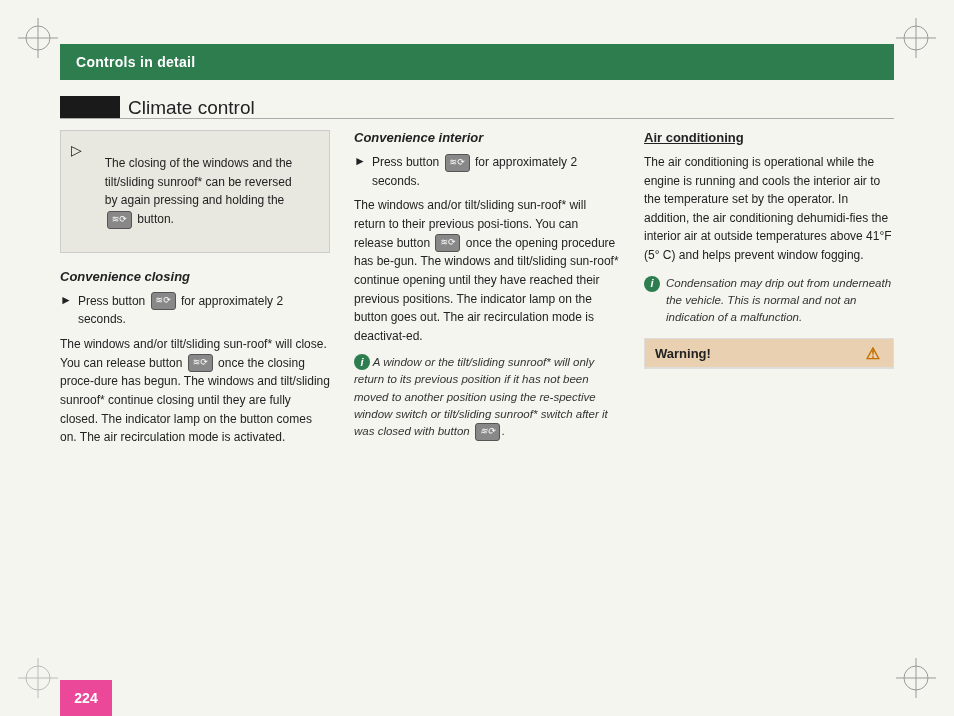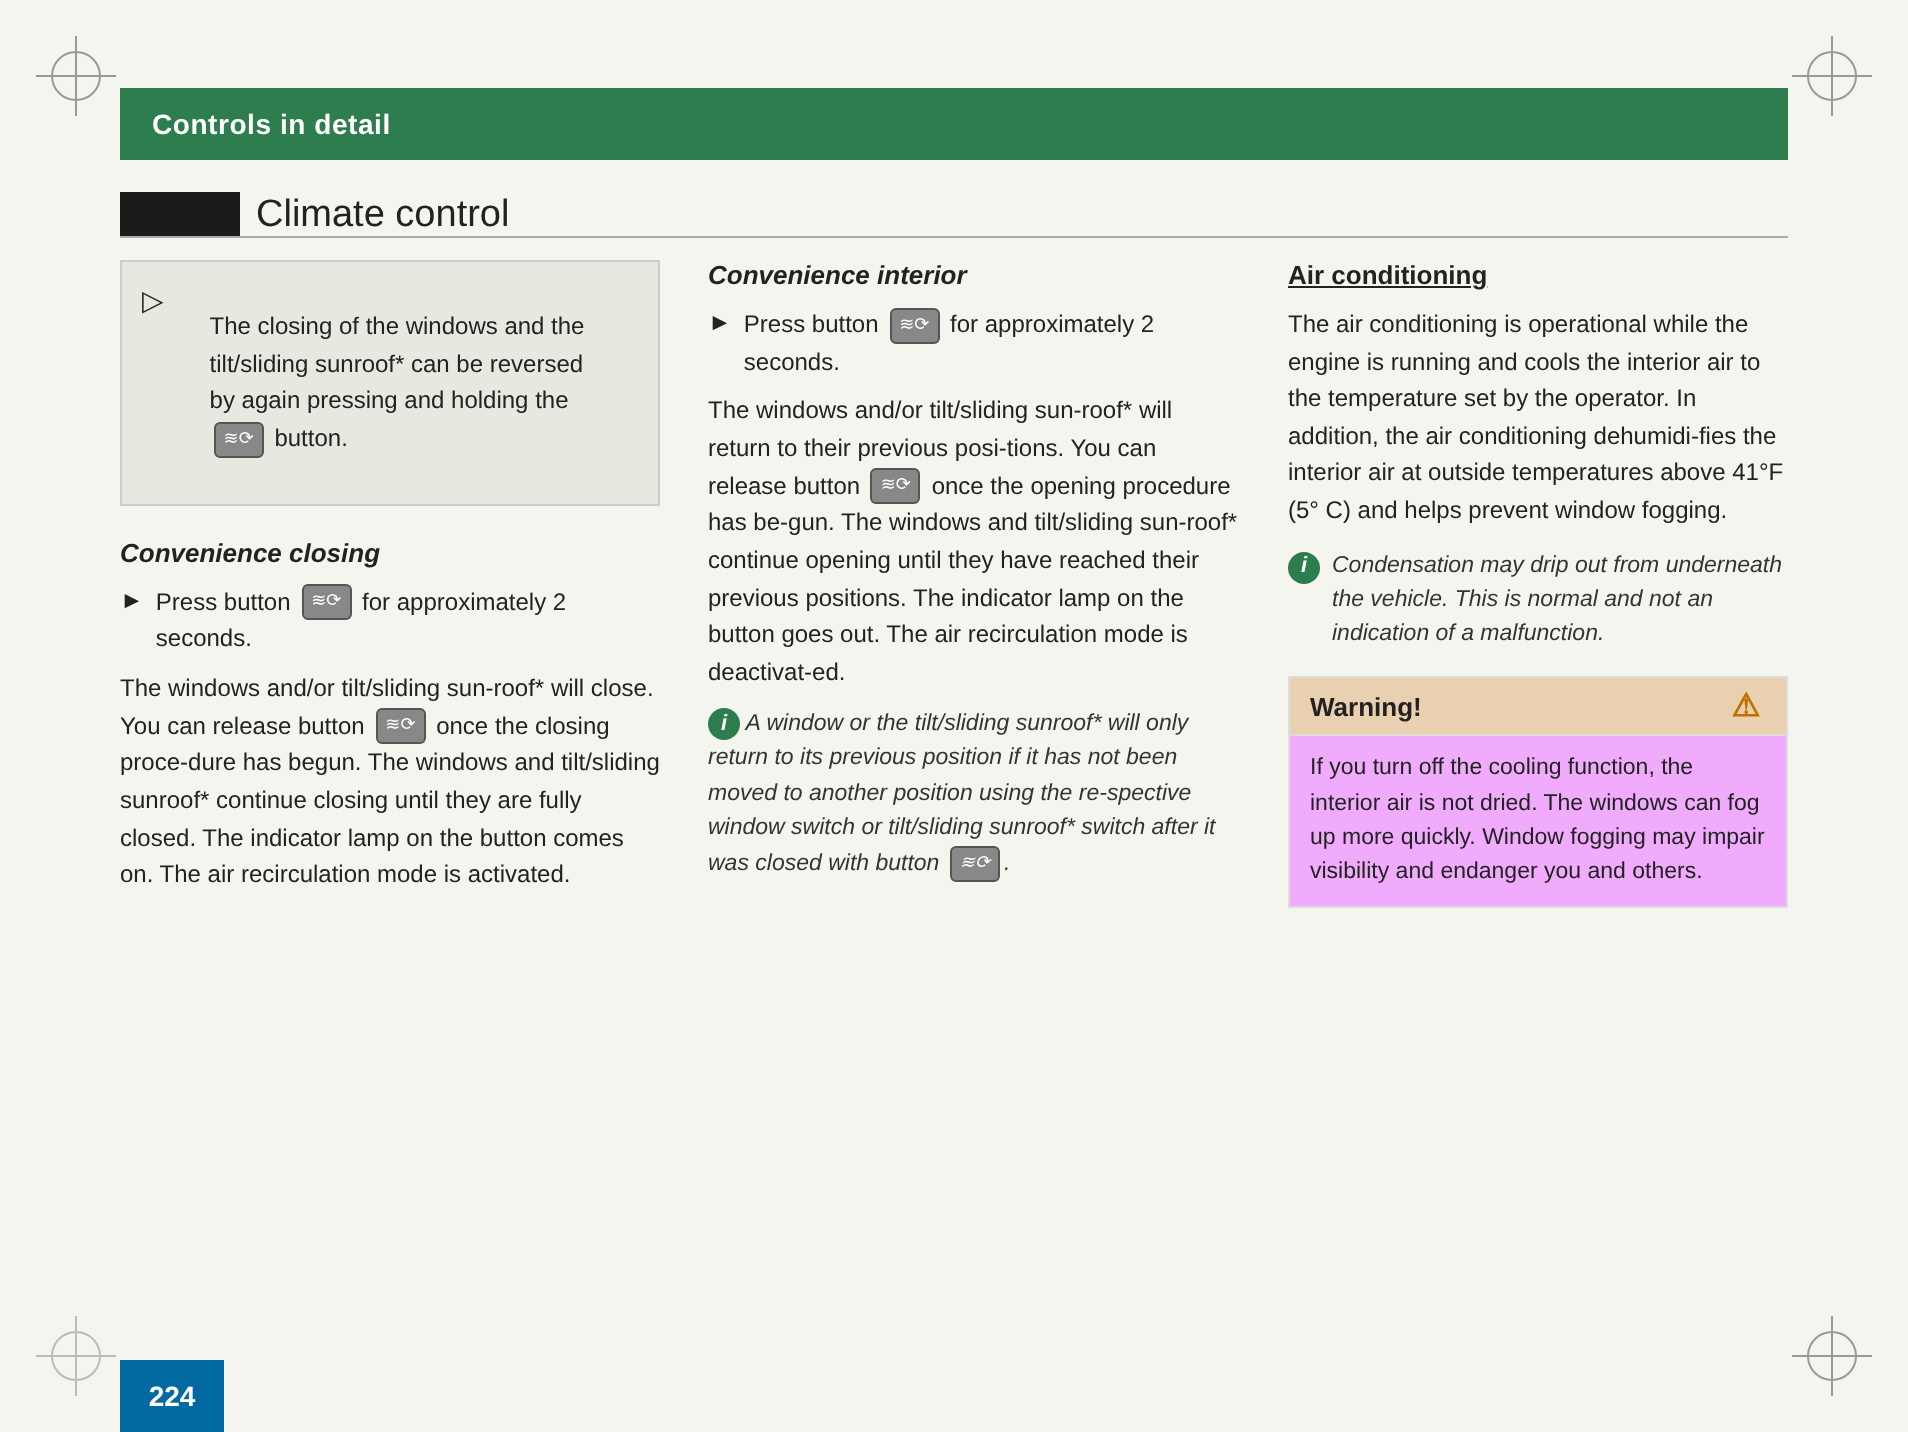--- a/index.html
+++ b/index.html
@@ -189,21 +189,21 @@
       border-radius: 50%;
       color: #fff;
       font-size: 11px;
       font-weight: bold;
       flex-shrink: 0;
       margin-top: 1px;
     }
 
     
     .warning-box {
-      background: #f0abfc;
+      background: #ef4444;
       border: 1px solid #ddd;
       margin-top: 12px;
     }
     .warning-header {
       background: #e8d0b0;
       padding: 5px 10px;
       font-weight: bold;
       font-size: 13px;
       display: flex;
       justify-content: space-between;
@@ -225,21 +225,21 @@
       line-height: 1.5;
     }
 
     
     .page-number-box {
       position: absolute;
       bottom: 0;
       left: 60px;
       width: 52px;
       height: 36px;
-      background: #0369a1;
+      background: #ec4899;
       display: flex;
       align-items: center;
       justify-content: center;
     }
     .page-number {
       color: #fff;
       font-weight: bold;
       font-size: 14px;
     }
 
@@ -341,21 +341,20 @@
     <div class="info-note">
       <span class="info-icon">i</span>
       <span>Condensation may drip out from underneath the vehicle. This is normal and not an indication of a malfunction.</span>
     </div>
 
     <div class="warning-box">
       <div class="warning-header">
         <span>Warning!</span>
         <span class="warning-triangle">⚠</span>
       </div>
-      <div class="warning-body">If you turn off the cooling function, the interior air is not dried. The windows can fog up more quickly. Window fogging may impair visibility and endanger you and others.</div>
     </div>
 
   </div>
 
 </div>
 
 <div class="page-number-box">
   <span class="page-number">224</span>
 </div>
 

